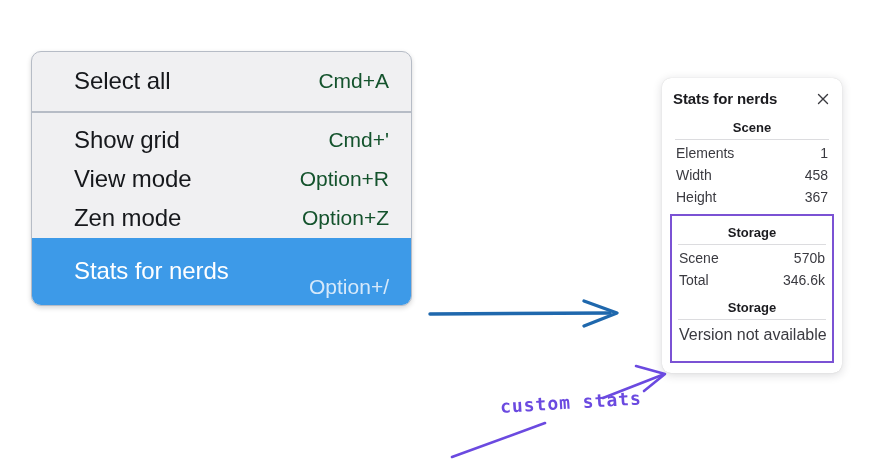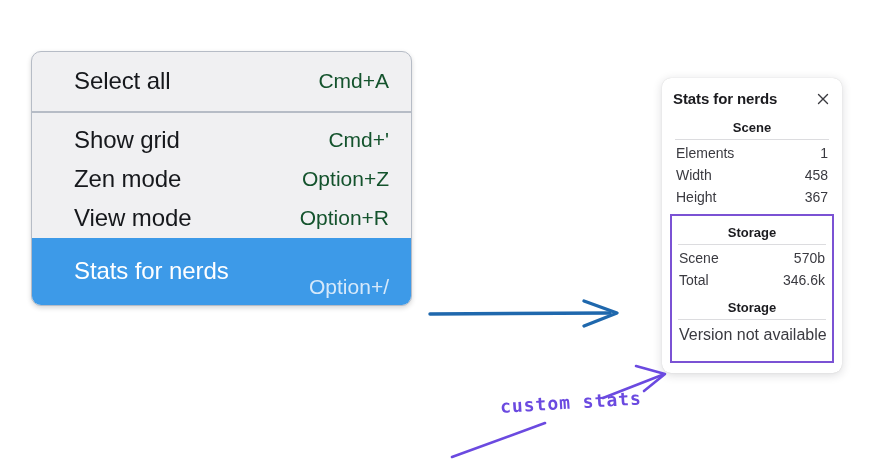--- a/index.html
+++ b/index.html
@@ -164,26 +164,26 @@
   </div>
 
   <div class="menu-separator"></div>
 
   <div class="menu-group">
     <div class="menu-item">
       <span class="label">Show grid</span>
       <span class="shortcut">Cmd+'</span>
     </div>
     <div class="menu-item">
+      <span class="label">View mode</span>
+      <span class="shortcut">Option+R</span>
+    </div>
+    <div class="menu-item">
       <span class="label">Zen mode</span>
       <span class="shortcut">Option+Z</span>
-    </div>
-    <div class="menu-item">
-      <span class="label">View mode</span>
-      <span class="shortcut">Option+R</span>
     </div>
     <div class="menu-item selected">
       <span class="label">Stats for nerds</span>
       <span class="shortcut">Option+/</span>
     </div>
   </div>
 </div>
 
 <div id="stats-panel">
 

